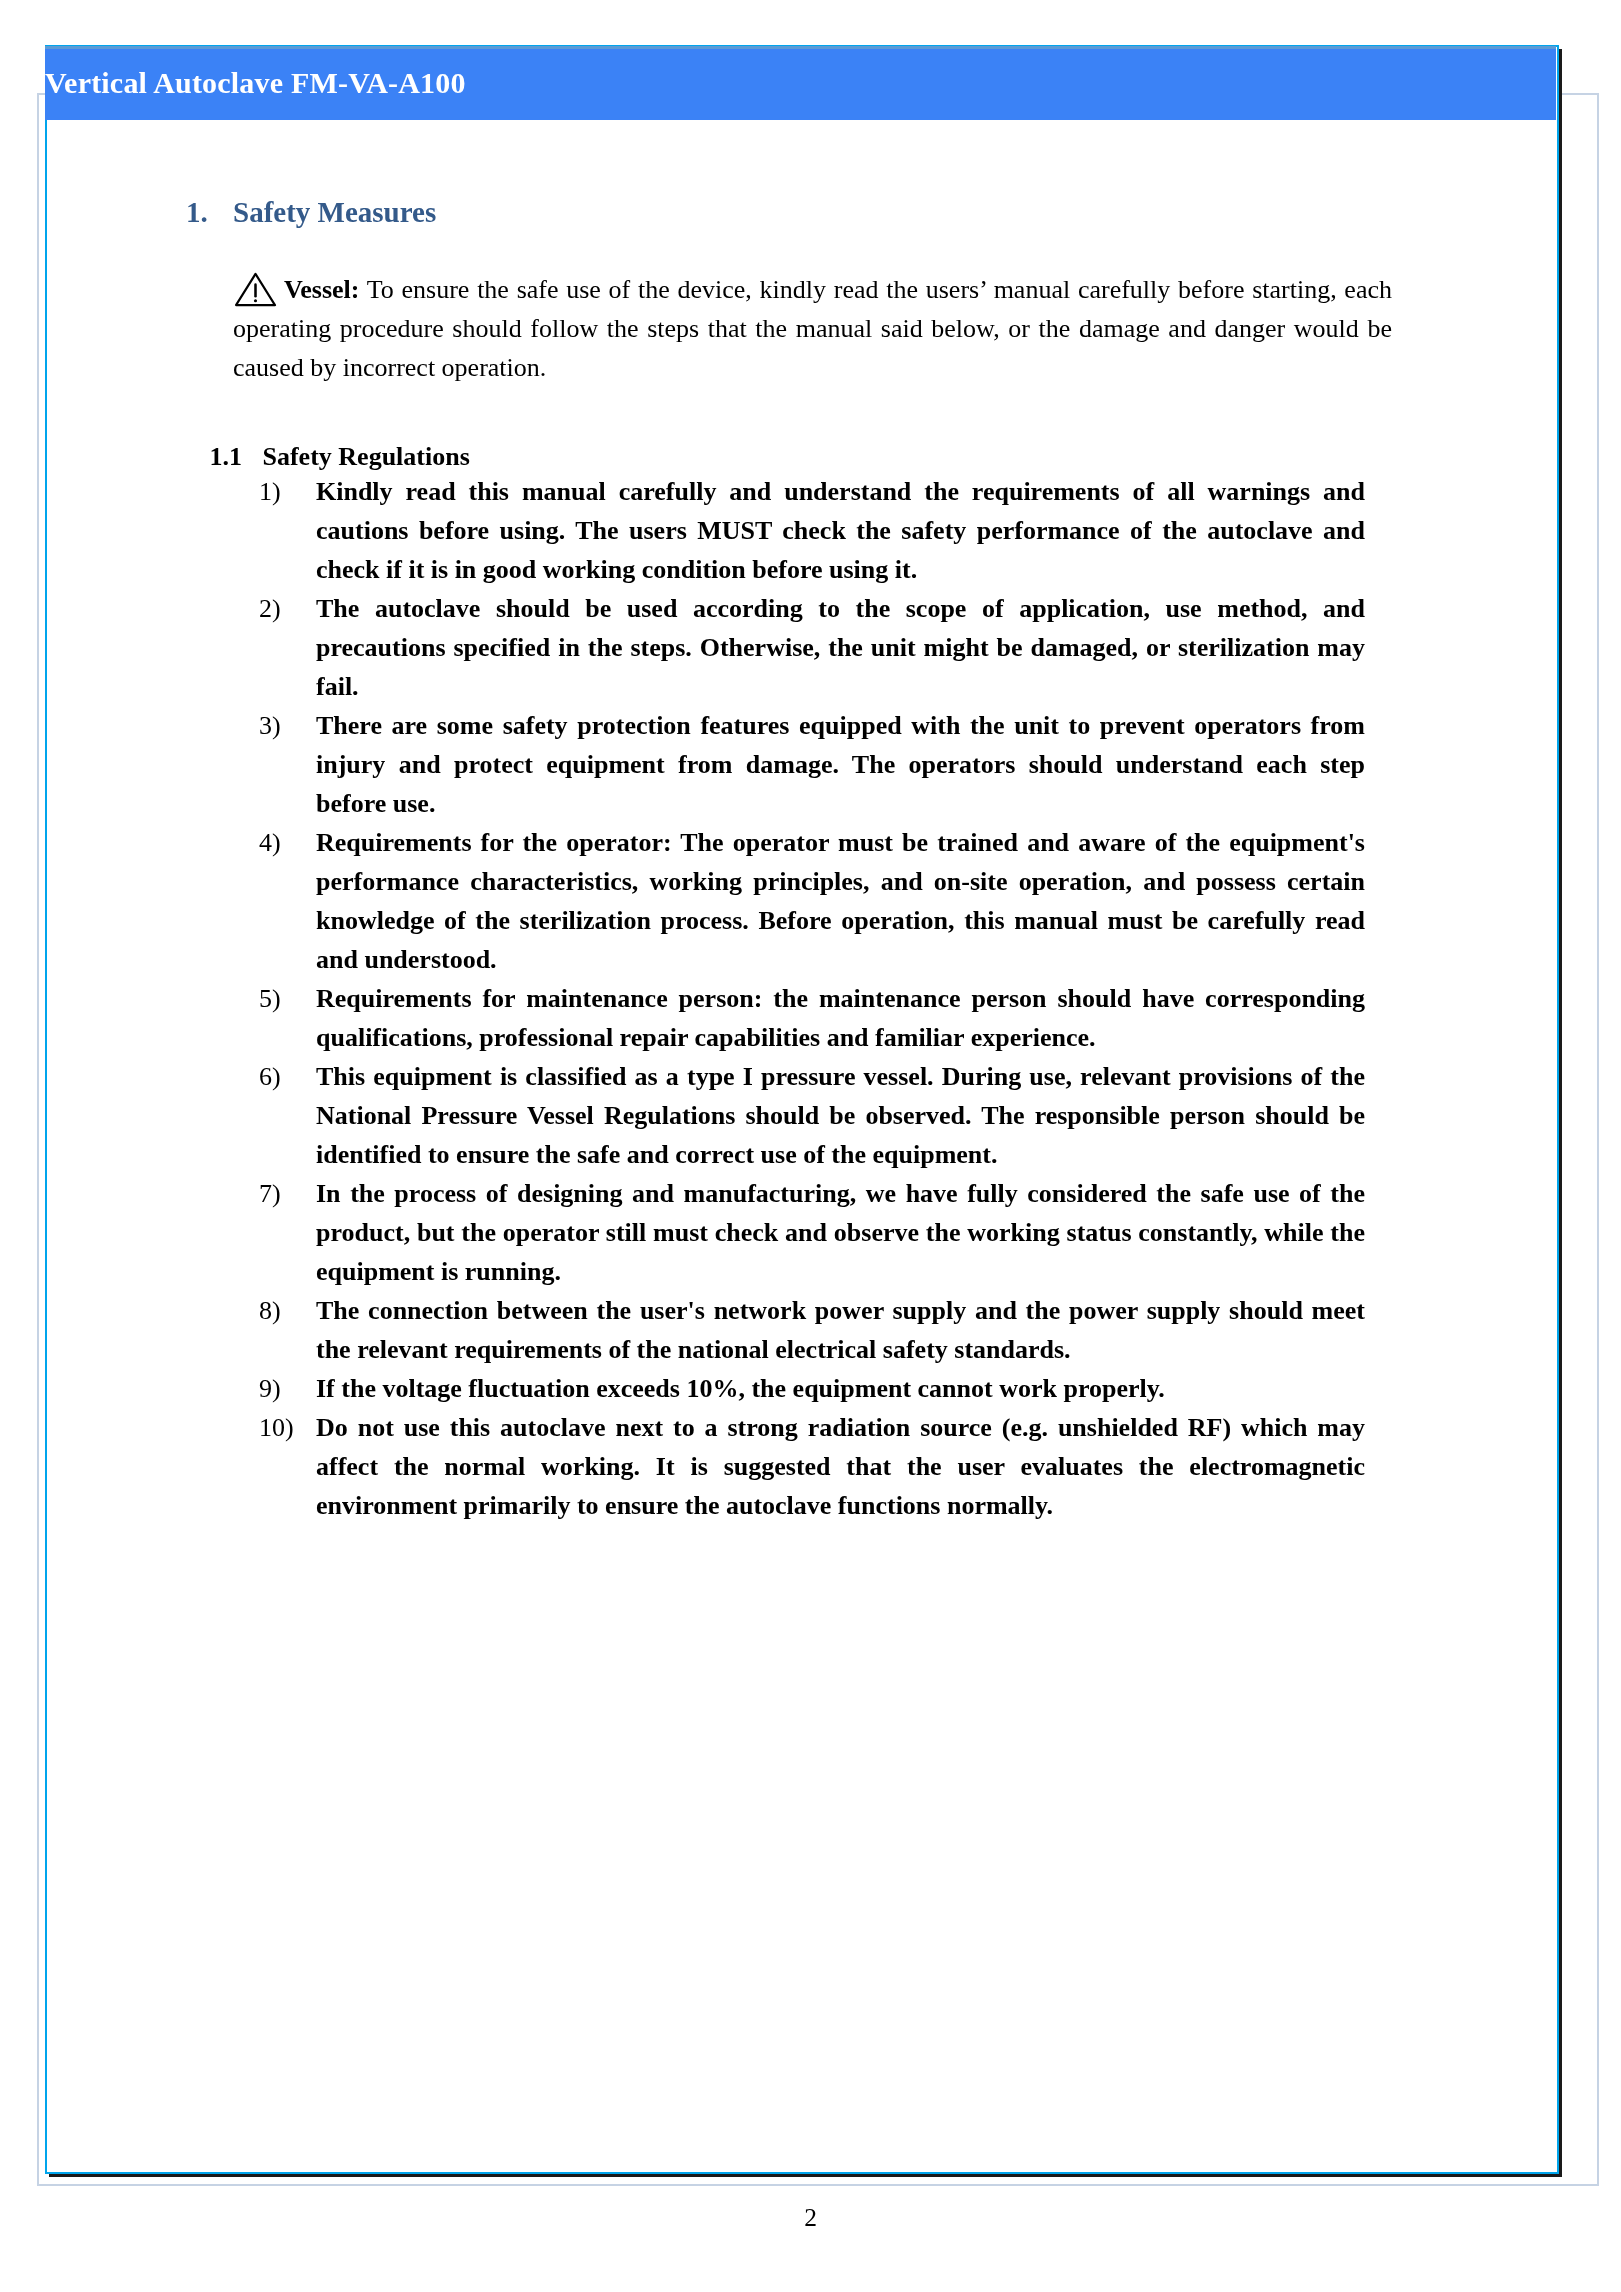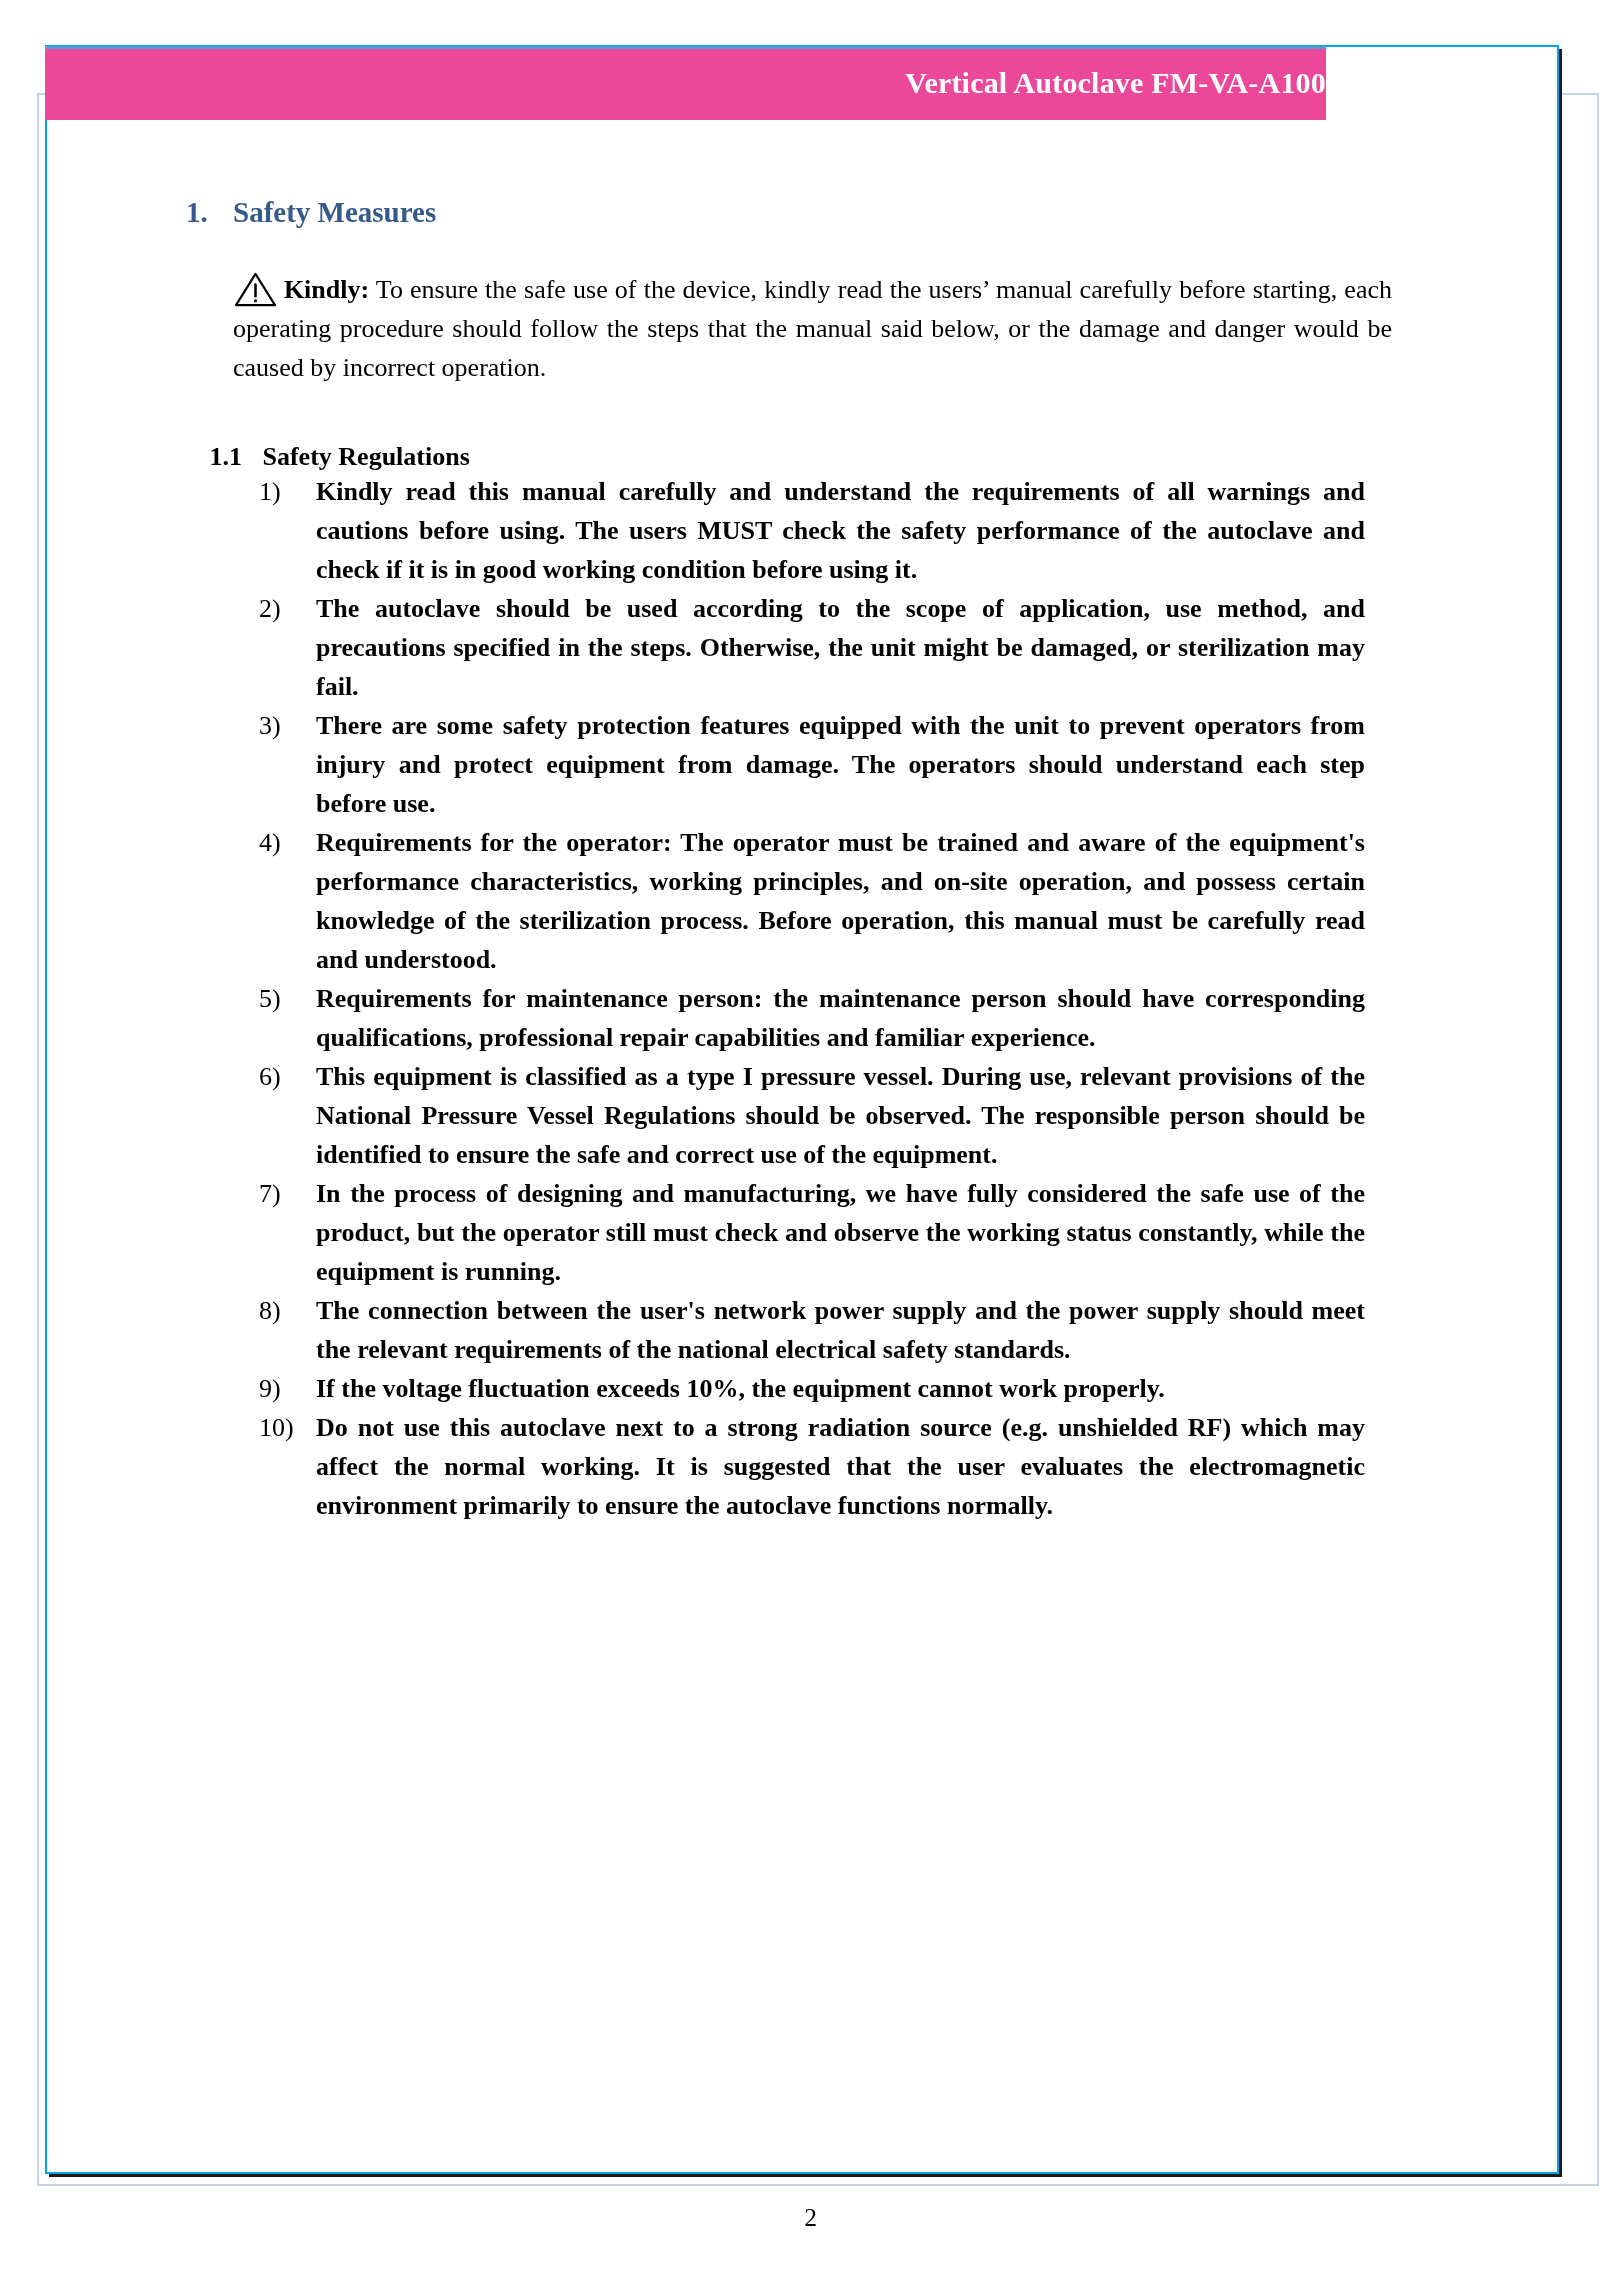--- a/index.html
+++ b/index.html
@@ -48,26 +48,26 @@
     border-right: 3.9px solid #1a1a1a;
     border-bottom: 3.9px solid #1a1a1a;
     pointer-events: none;
   }
 
   
   .title-banner {
     position: absolute;
     left: 45px;
     top: 46px;
-    width: 1281px;
+    width: 1511px;
     height: 74px;
-    background: #ec4899;
+    background: #3b82f6;
     display: flex;
     align-items: center;
-    justify-content: flex-end;
+    justify-content: flex-start;
     box-sizing: border-box;
   }
   .title-banner .banner-top-edge {
     position: absolute;
     left: 0; top: 0; right: 0;
     height: 2.9px;
     background: #5b9bd5;
   }
   .title-text {
     color: #ffffff;
@@ -213,21 +213,21 @@
 
   <div class="body-block">
 
     <p class="para alarm-para">
       <span class="warn-icon">
         <svg width="45" height="37" viewBox="0 0 46 38" xmlns="http://www.w3.org/2000/svg">
           <polygon points="23,3 43,35 3,35" fill="none" stroke="#000000" stroke-width="2.2" stroke-linejoin="round"></polygon>
           <line x1="23" y1="14" x2="23" y2="26" stroke="#000000" stroke-width="2.6" stroke-linecap="round"></line>
           <circle cx="23" cy="30.5" r="1.6" fill="#000000"></circle>
         </svg>
-      </span><span class="bold">Kindly:</span><span> To ensure the safe use of the device, kindly read the users’ manual carefully before starting, each operating procedure should follow the steps that the manual said below, or the damage and danger would be caused by incorrect operation.</span>
+      </span><span class="bold">Vessel:</span><span> To ensure the safe use of the device, kindly read the users’ manual carefully before starting, each operating procedure should follow the steps that the manual said below, or the damage and danger would be caused by incorrect operation.</span>
     </p>
 
 
   </div>
 
   <h2 class="subsection">
     <span class="snum">1.1</span>
     <span>Safety Regulations</span>
   </h2>
 

